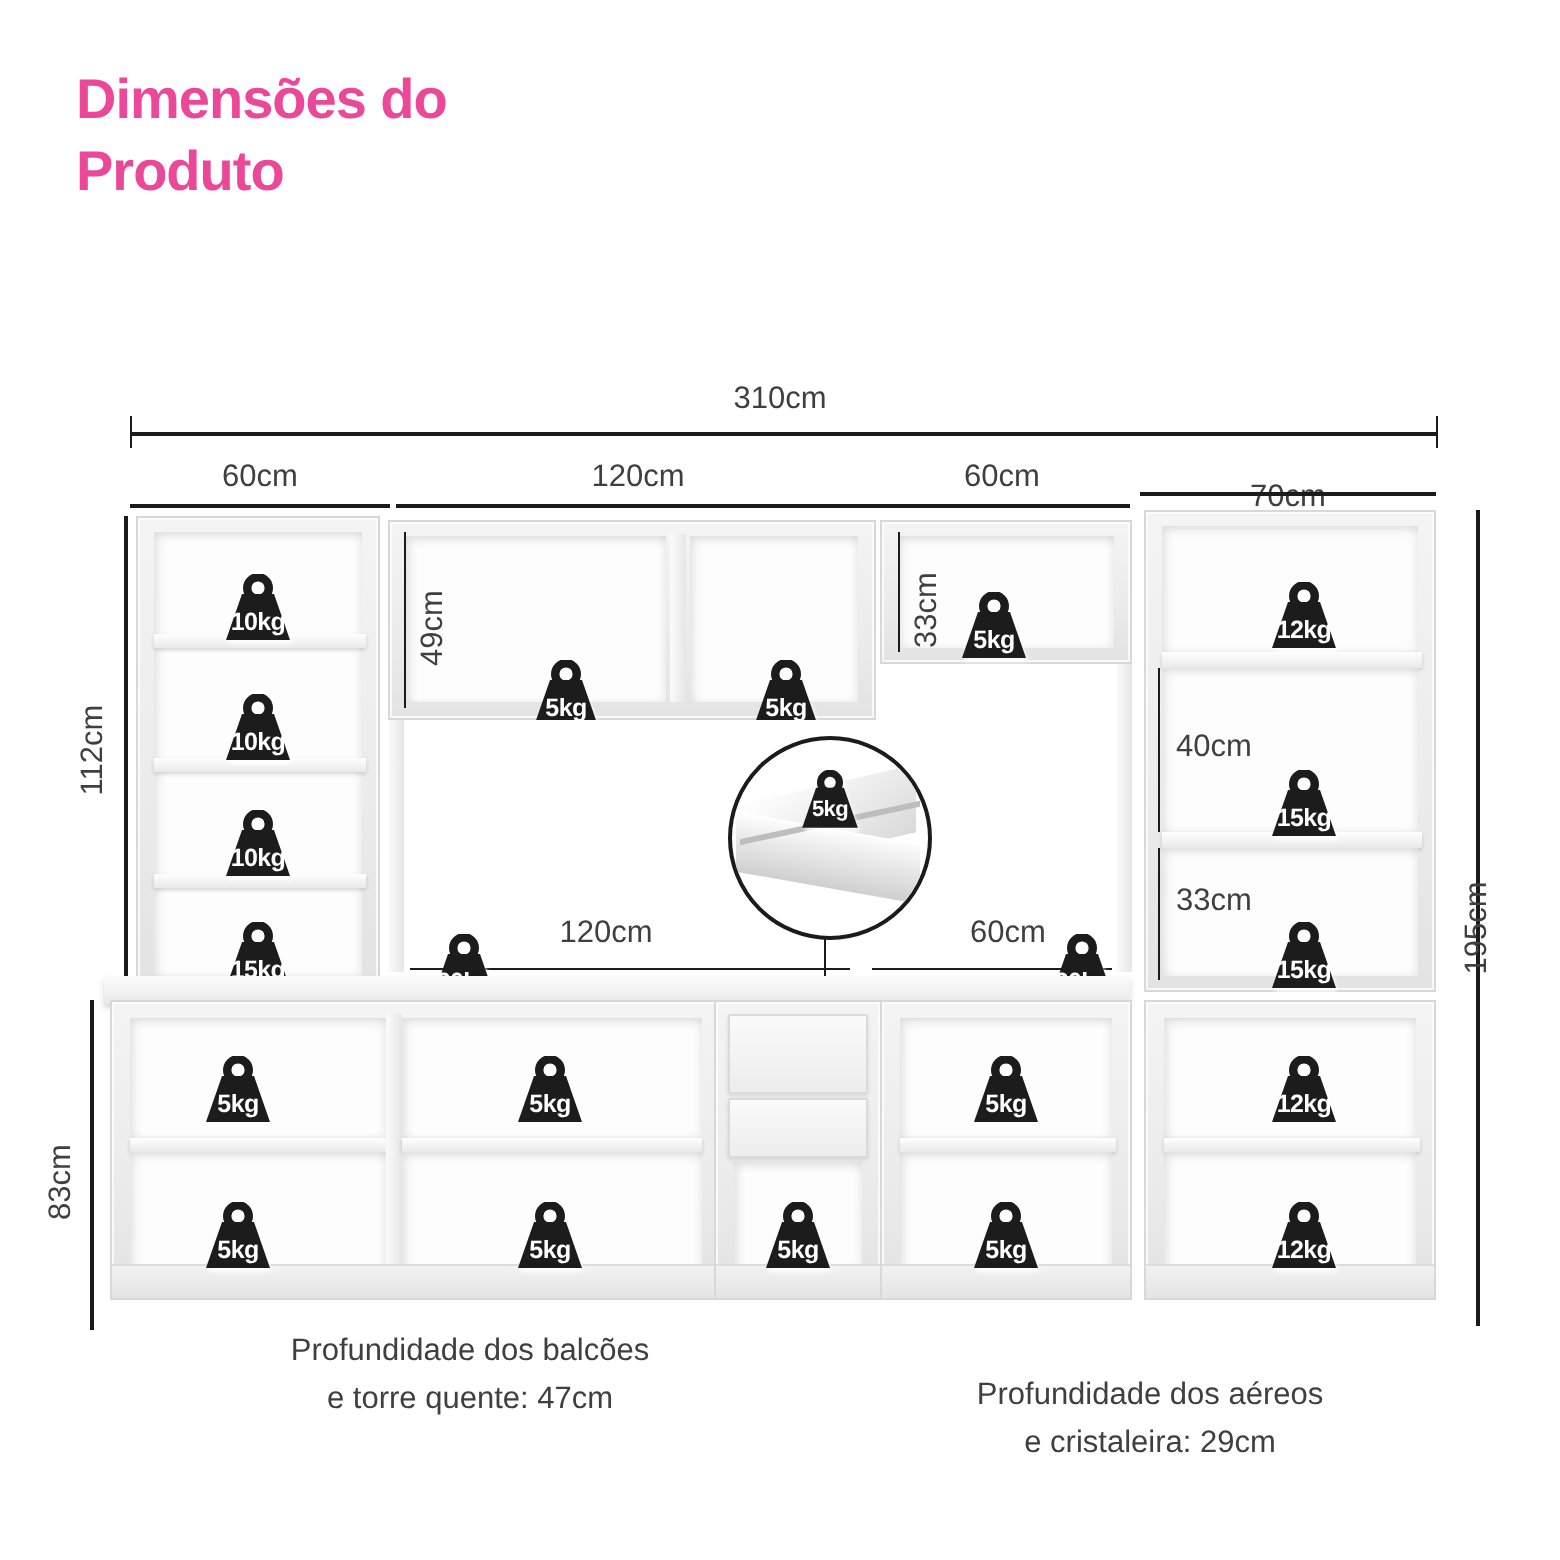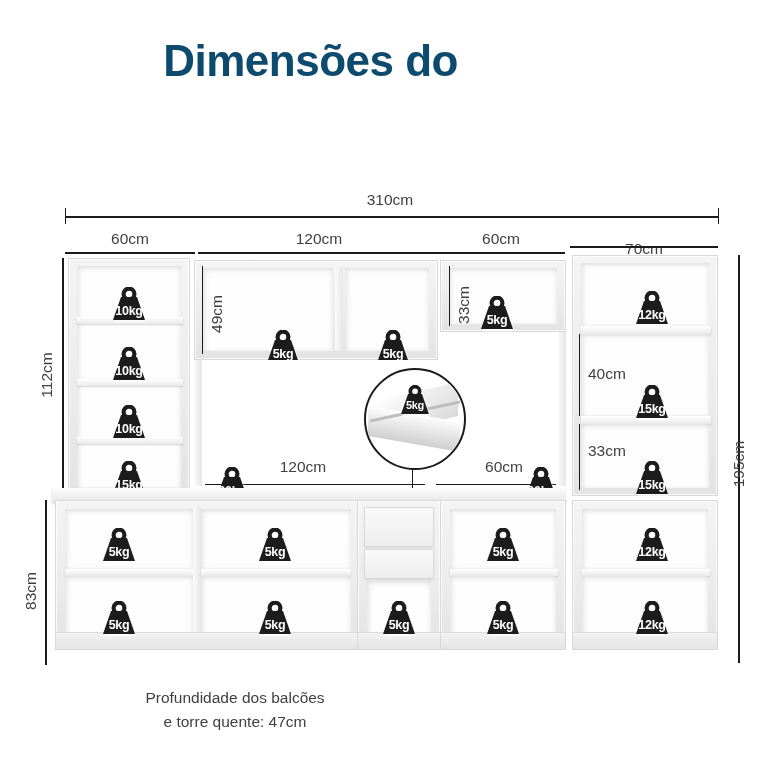--- a/index.html
+++ b/index.html
@@ -6,22 +6,22 @@
   body{
     width:780px;height:780px;background:#ffffff;
     font-family:"Liberation Sans", sans-serif;
     color:#3a3a3a;overflow:hidden;position:relative;
   }
   #stage{position:absolute;left:0;top:0;width:780px;height:780px;}
 
   
   .title{
     position:absolute;left:38px;top:32px;width:420px;
-    font-size:44px;font-weight:bold;line-height:1.30;
-    color:#0c4a6e;letter-spacing:-0.5px;text-align:right;
+    font-size:28px;font-weight:bold;line-height:1.30;
+    color:#ec4899;letter-spacing:-0.5px;
   }
 
   
   .dim-label{
     position:absolute;font-size:15.5px;color:#3f3f3f;
     white-space:nowrap;text-align:center;
   }
   .dim-label.vert{
     transform:rotate(-90deg);transform-origin:50% 50%;
   }
@@ -93,20 +93,21 @@
     text-align:center;line-height:1.55;white-space:pre-line;
   }
 </style>
 </head>
 <body>
 
 <div id="stage">
 
   <div class="title">
     <div>Dimensões do</div>
+    <div>Produto</div>
   </div>
 
   <div class="dim-label" style="left:345px;top:191px;width:90px;">310cm</div>
   <div class="hbar" style="left:65px;top:216px;width:653px;"></div>
   <div class="tick" style="left:65px;top:208px;height:16px;"></div>
   <div class="tick" style="left:718px;top:208px;height:16px;"></div>
 
   <div class="dim-label" style="left:85px;top:230px;width:90px;">60cm</div>
   <div class="hbar" style="left:65px;top:252px;width:130px;"></div>
 
@@ -361,16 +362,18 @@
     <div class="wtxt">12kg</div>
   </div>
   <div class="weight" style="left:652px;top:618px;">
     <svg viewBox="0 0 46 34">
       <circle cx="23" cy="7" r="5.4" fill="none" stroke="#1c1c1c" stroke-width="4.2"></circle>
       <path d="M15 10 L31 10 L39 33 L7 33 Z" fill="#1c1c1c"></path>
     </svg>
     <div class="wtxt">12kg</div>
   </div>
 
-  <div class="footnote" style="left:60px;top:686px;width:350px;">Profundidade dos balcões
+  <div class="footnote" style="left:60px;top:664px;width:350px;">Profundidade dos balcões
 e torre quente: 47cm</div>
+  <div class="footnote" style="left:400px;top:686px;width:350px;">Profundidade dos aéreos
+e cristaleira: 29cm</div>
 
 </div>
 
 </body></html>

